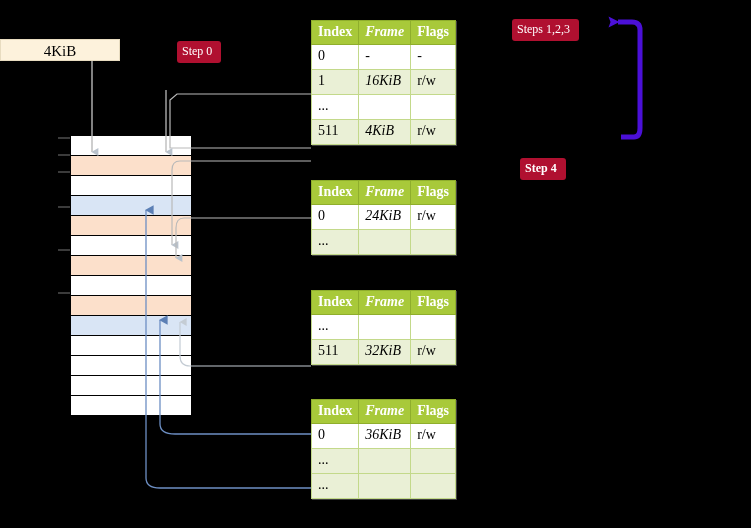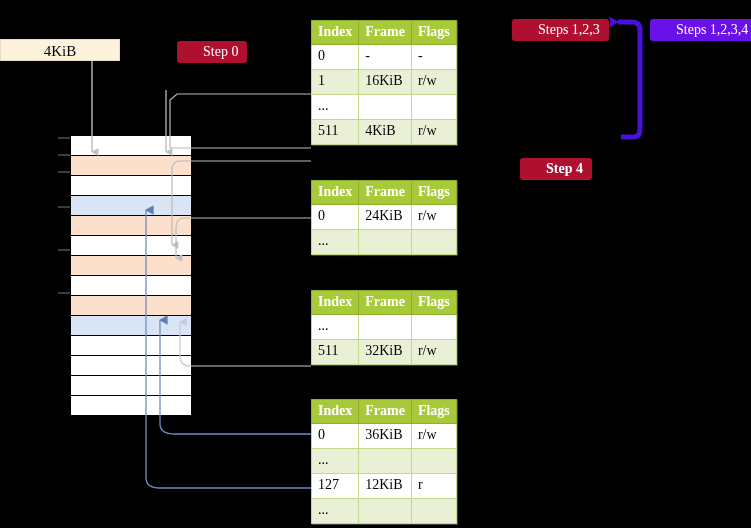--- a/index.html
+++ b/index.html
@@ -25,22 +25,22 @@
     color: #000000;
     font-size: 15px;
     line-height: 22px;
     text-align: center;
     box-sizing: border-box;
   }
 
   
   .badge {
     color: #ffffff;
-    font-size: 14px;
-    padding: 2px 9px 3px 26px;
+    font-size: 12px;
+    padding: 2px 9px 3px 5px;
     border-radius: 3px;
     white-space: nowrap;
     line-height: 17px;
   }
   .badge-red  { background: #b01030; }
   .badge-purple { background: #6a10e8; }
 
   
   .ptable {
     border-collapse: collapse;
@@ -62,21 +62,21 @@
   .ptable td {
     border: 1px solid #c3d98a;
     padding: 3px 6px 4px 6px;
     height: 17px;
     white-space: nowrap;
     vertical-align: top;
   }
   .ptable tr.alt td { background: #eaf0d6; }
   .ptable td.hl { background: #fbf7ae; }
   .col-index { width: 56px; }
-  .col-frame { width: 56px; }
+  .col-frame { width: 56px; font-style: italic; }
   .col-flags { width: 56px; }
 
   
   #memcol {
     left: 70px; top: 135px; width: 120px; height: 280px;
     border: 1px solid #000000;
     box-sizing: border-box;
     background: #ffffff;
   }
   .memrow {
@@ -153,21 +153,20 @@
       <line x1="58" y1="207" x2="70" y2="207"></line>
       <line x1="58" y1="250" x2="70" y2="250"></line>
       <line x1="58" y1="293" x2="70" y2="293"></line>
     </g>
 
     <path d="M621,137 L634,137 Q640,137 640,128 L640,30 Q640,22 632,22 L618,22" stroke="#4b10d8" stroke-width="5" fill="none" stroke-linecap="butt" marker-end="url(#arrPurple)"></path>
   </svg>
 
   <div class="abs badge badge-red" style="left:177px; top:41px;">Step 0</div>
   <div class="abs badge badge-red" style="left:512px; top:19px;">Steps 1,2,3</div>
-  <div class="abs badge badge-purple" style="left:650px; top:19px;">Steps 1,2,3,4</div>
   <div class="abs badge badge-red" style="left:520px; top:158px;font-weight:bold;">Step 4</div>
 
   <div class="abs" id="tables-layer">
       <div class="abs" style="left: 311px; top: 20px;">
         <table class="ptable">
           <thead>
             <tr>
               <th class="col-index">Index</th>
               <th class="col-frame">Frame</th>
               <th class="col-flags">Flags</th>
@@ -256,25 +255,20 @@
             <tr>
               <td class="col-index">0</td>
               <td class="col-frame">36KiB</td>
               <td class="col-flags">r/w</td>
             </tr>
             <tr class="alt">
               <td class="col-index">...</td>
               <td class="col-frame"></td>
               <td class="col-flags"></td>
             </tr>
-            <tr>
-              <td class="col-index">127</td>
-              <td class="col-frame">12KiB</td>
-              <td class="col-flags">r</td>
-            </tr>
             <tr class="alt">
               <td class="col-index">...</td>
               <td class="col-frame"></td>
               <td class="col-flags"></td>
             </tr>
           </tbody>
         </table>
       </div>
     </div>
 

